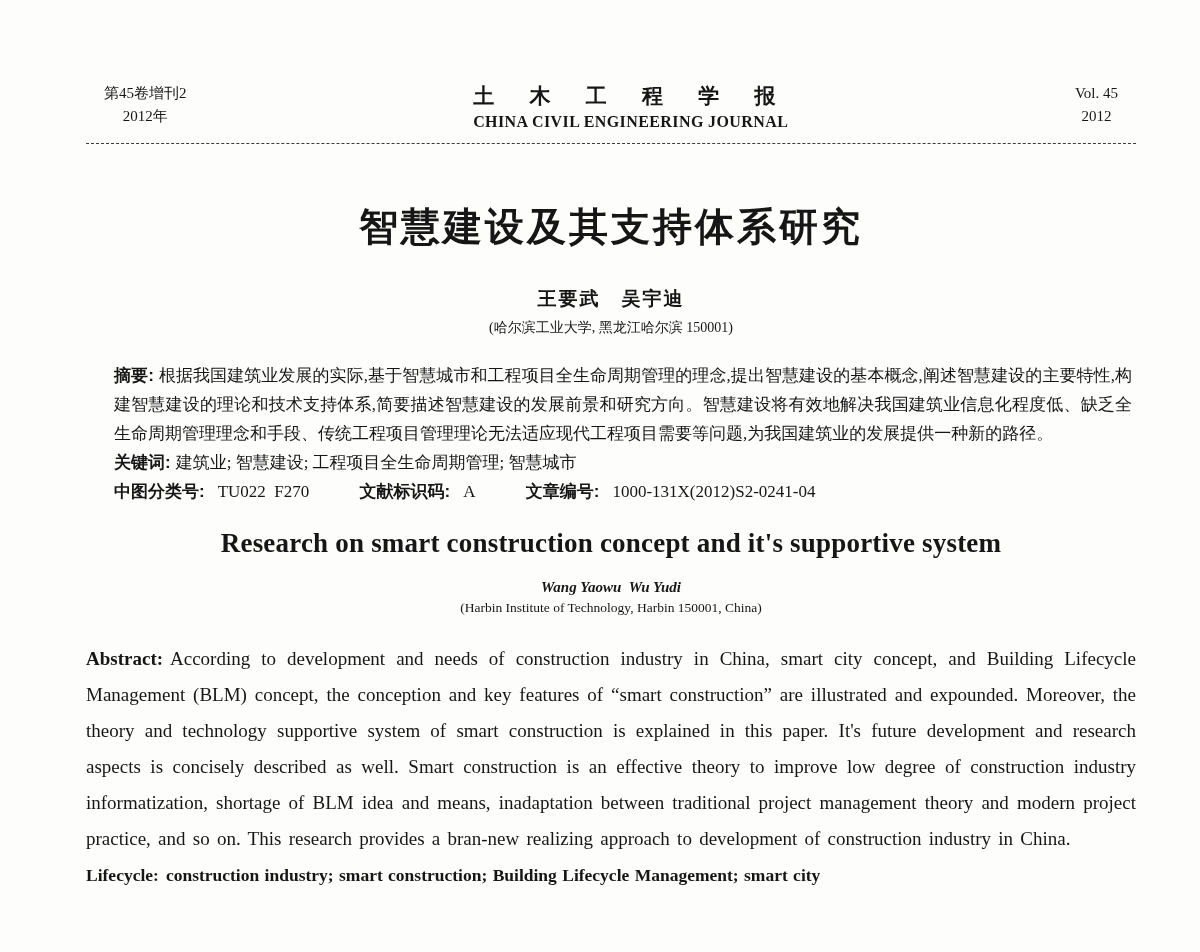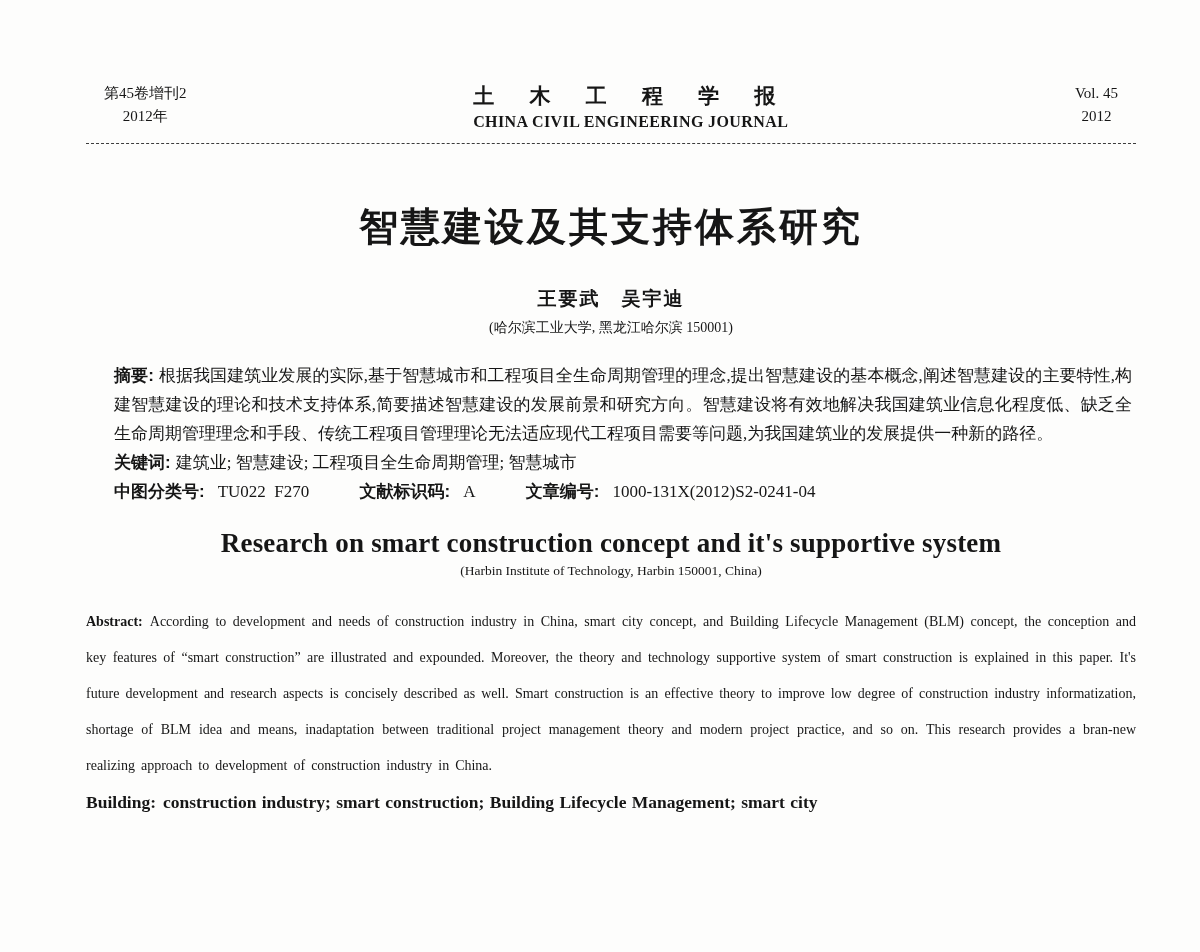--- a/index.html
+++ b/index.html
@@ -65,21 +65,21 @@
     font-size: 27px; font-weight: 700; letter-spacing: 0.2px;
   }
   .authors-en {
     margin-top: 20px; text-align: center;
     font-size: 15px; font-style: italic; font-weight: 700;
   }
   .affiliation-en { margin-top: 4px; text-align: center; font-size: 13.5px; }
 
   .abstract-en {
     margin-top: 25px;
-    font-size: 14px; line-height: 36px;
+    font-size: 19px; line-height: 36px;
     text-align: justify; word-spacing: 2.5px;
   }
   .en-label { font-weight: 700; margin-right: 7px; }
   .keywords-en {
     font-size: 17.5px; line-height: 36px;
     font-weight: 700; word-spacing: 1px;
   }
 </style>
 </head>
 <body>
@@ -115,22 +115,23 @@
       <span class="cn-label">关键词:</span><span>建筑业; 智慧建设; 工程项目全生命周期管理; 智慧城市</span>
     </p>
     <p class="classification">
       <span class="pair"><span class="cn-label">中图分类号:</span><span class="val">TU022 F270</span></span>
       <span class="pair"><span class="cn-label">文献标识码:</span><span class="val">A</span></span>
       <span class="pair"><span class="cn-label">文章编号:</span><span class="val">1000-131X(2012)S2-0241-04</span></span>
     </p>
   </section>
 
   <h2 class="title-en">Research on smart construction concept and it's supportive system</h2>
+  <div class="authors-en">Wang Yaowu Wu Yudi</div>
   <div class="affiliation-en">(Harbin Institute of Technology, Harbin 150001, China)</div>
 
   <p class="abstract-en">
     <span class="en-label">Abstract:</span><span>According to development and needs of construction industry in China, smart city concept, and Building Lifecycle Management (BLM) concept, the conception and key features of “smart construction” are illustrated and expounded. Moreover, the theory and technology supportive system of smart construction is explained in this paper. It's future development and research aspects is concisely described as well. Smart construction is an effective theory to improve low degree of construction industry informatization, shortage of BLM idea and means, inadaptation between traditional project management theory and modern project practice, and so on. This research provides a bran-new realizing approach to development of construction industry in China.</span>
   </p>
   <p class="keywords-en">
-    <span class="en-label">Building:</span><span>construction industry; smart construction; Building Lifecycle Management; smart city</span>
+    <span class="en-label">Lifecycle:</span><span>construction industry; smart construction; Building Lifecycle Management; smart city</span>
   </p>
 
 </div>
 
 </body></html>

